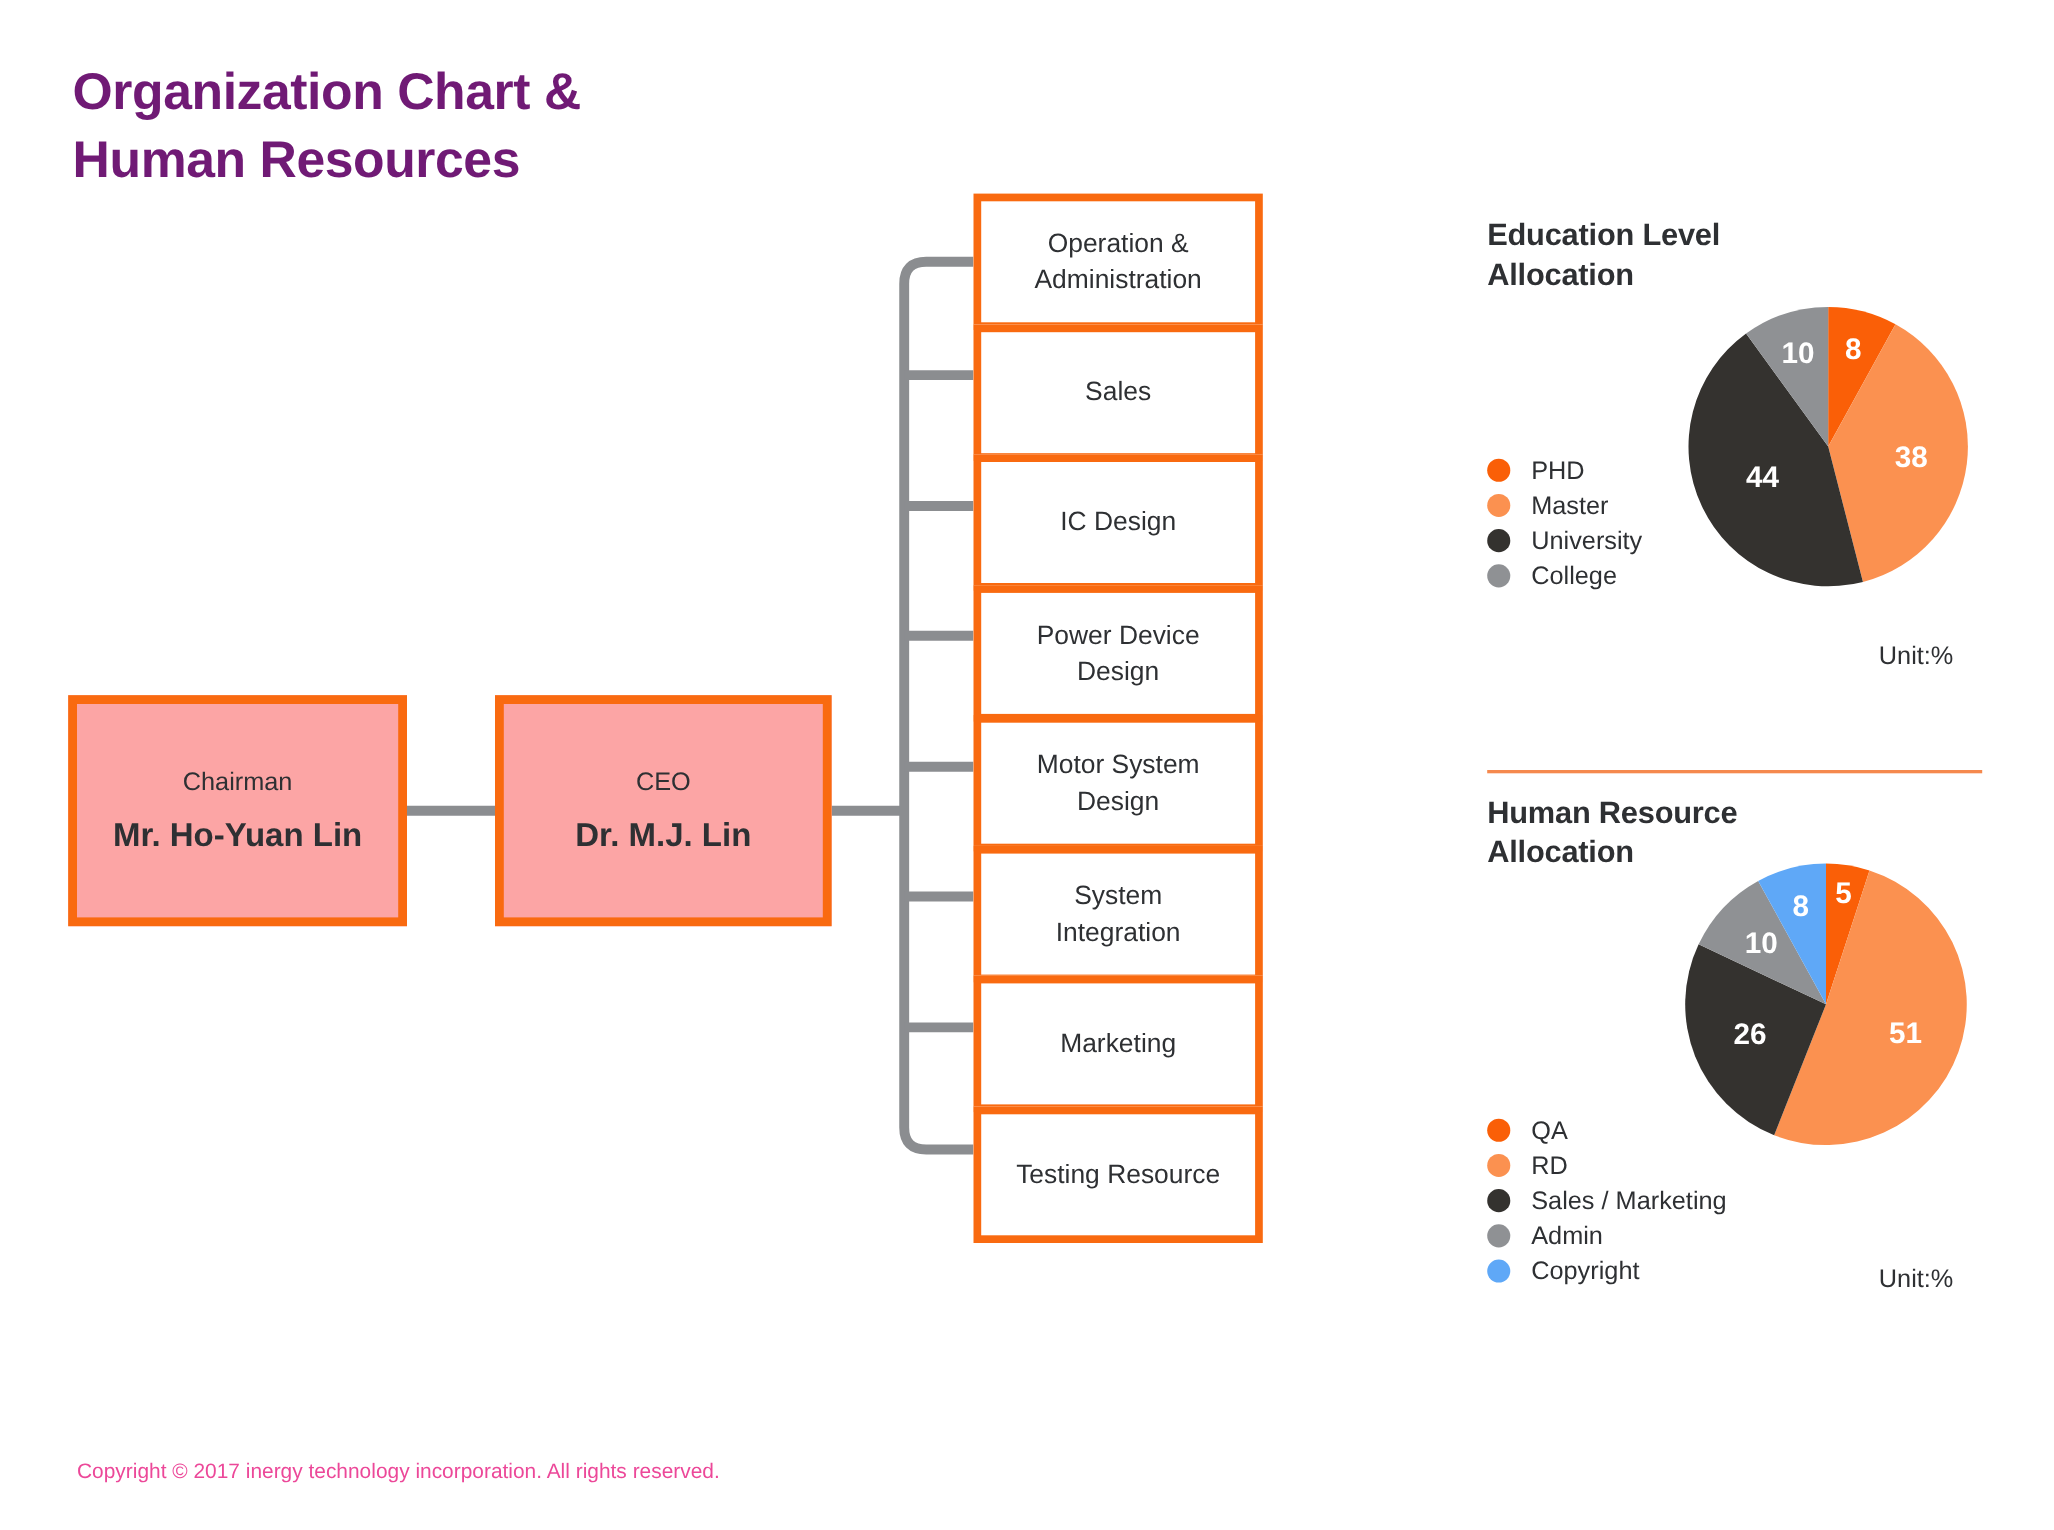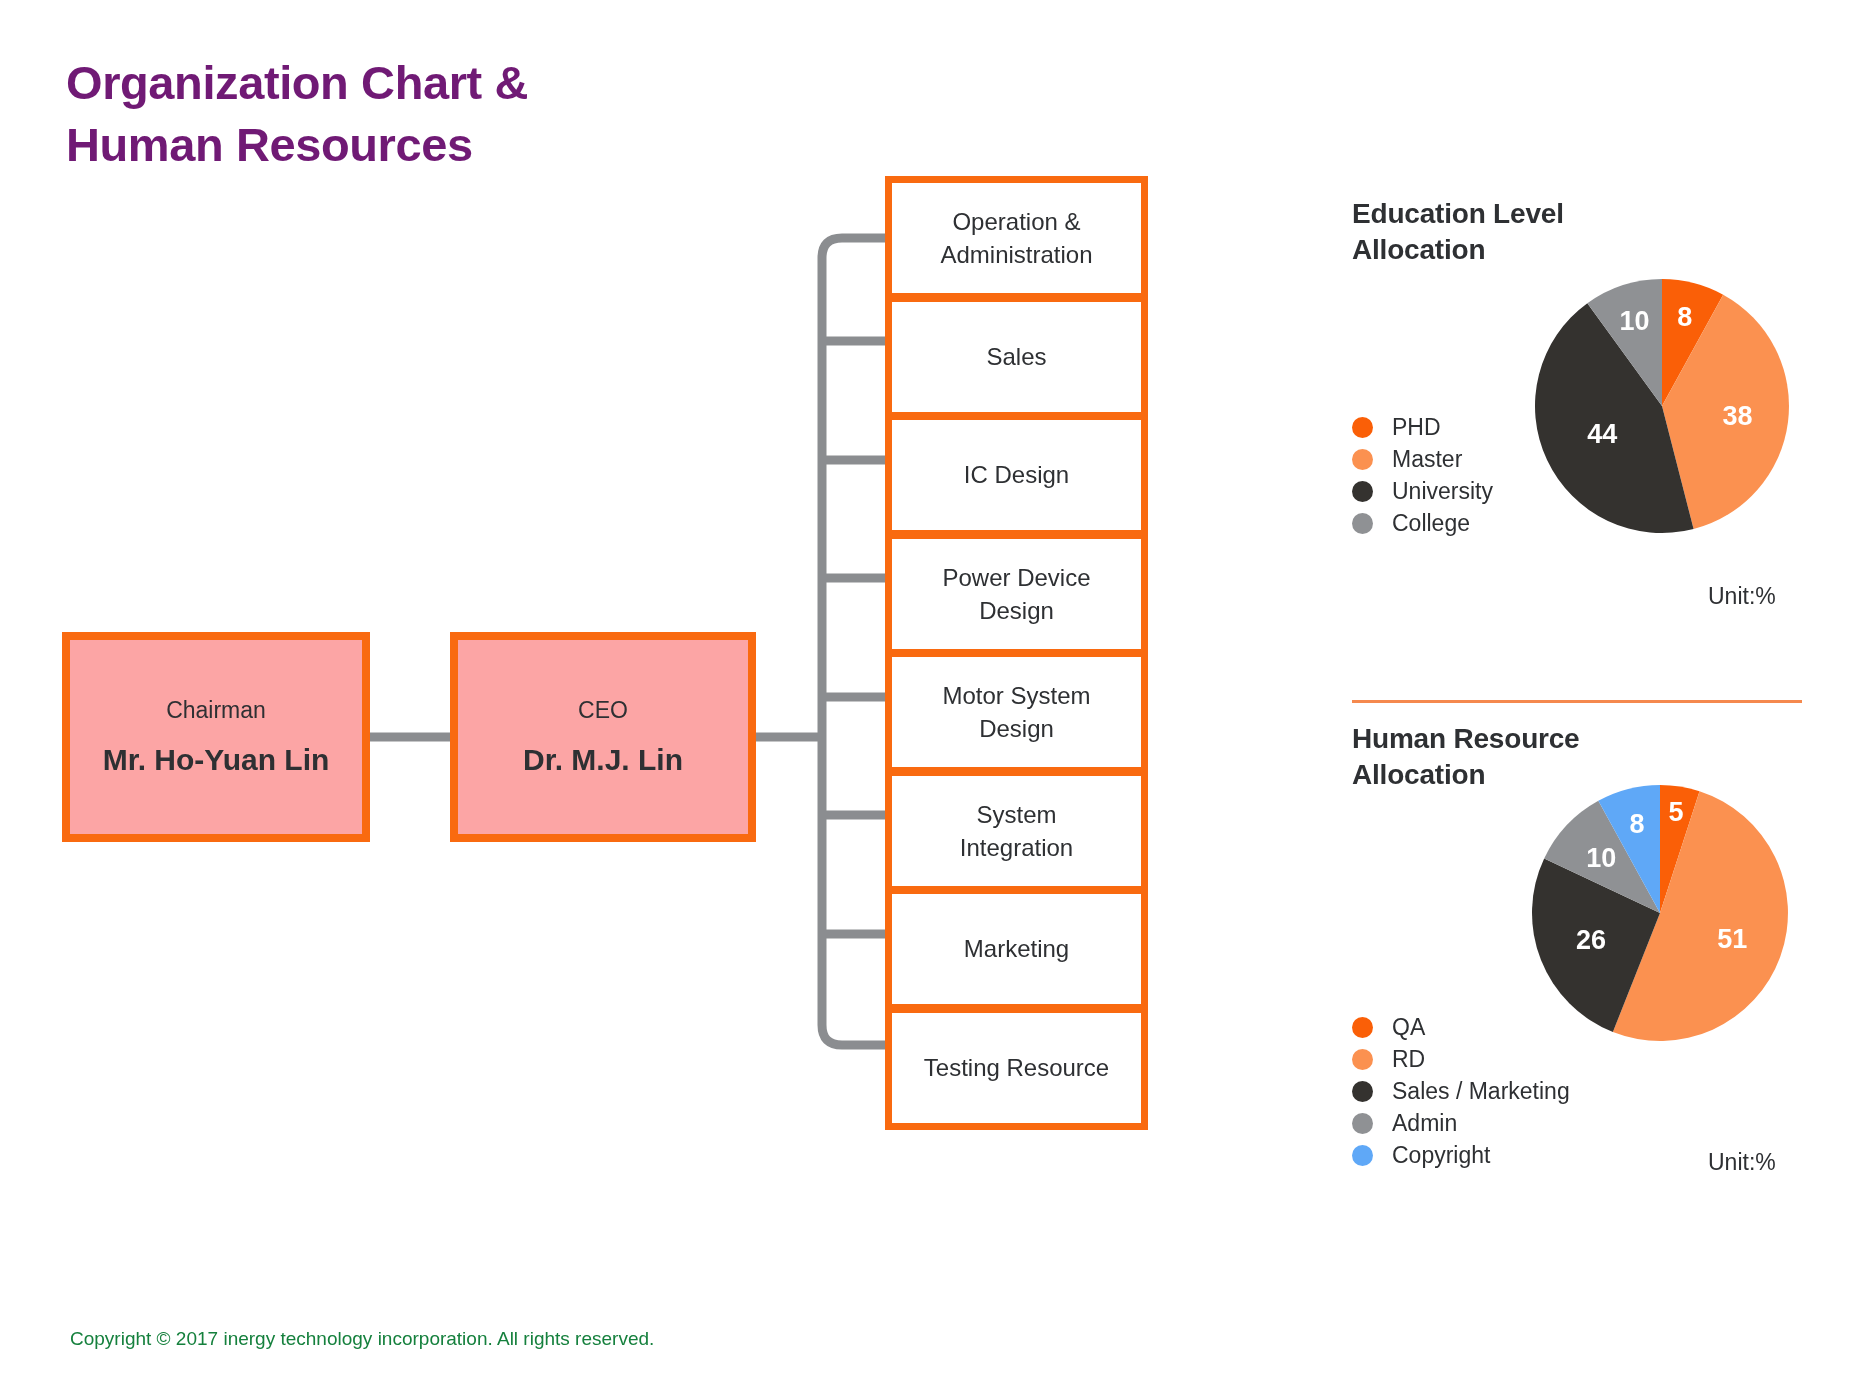--- a/index.html
+++ b/index.html
@@ -90,21 +90,21 @@
     height: 1391px;
     pointer-events: none;
   }
 
   
   #footer-copyright {
     position: absolute;
     left: 70px;
     top: 1328px;
     font-size: 19px;
-    color: #15803d;
+    color: #ec4899;
   }
 
   
   .chart-block { position: absolute; }
   #chart-education { left: 1352px; top: 196px; width: 470px; height: 420px; }
   #chart-hr        { left: 1352px; top: 721px; width: 470px; height: 440px; }
 
   .chart-title {
     font-size: 28px;
     font-weight: bold;

